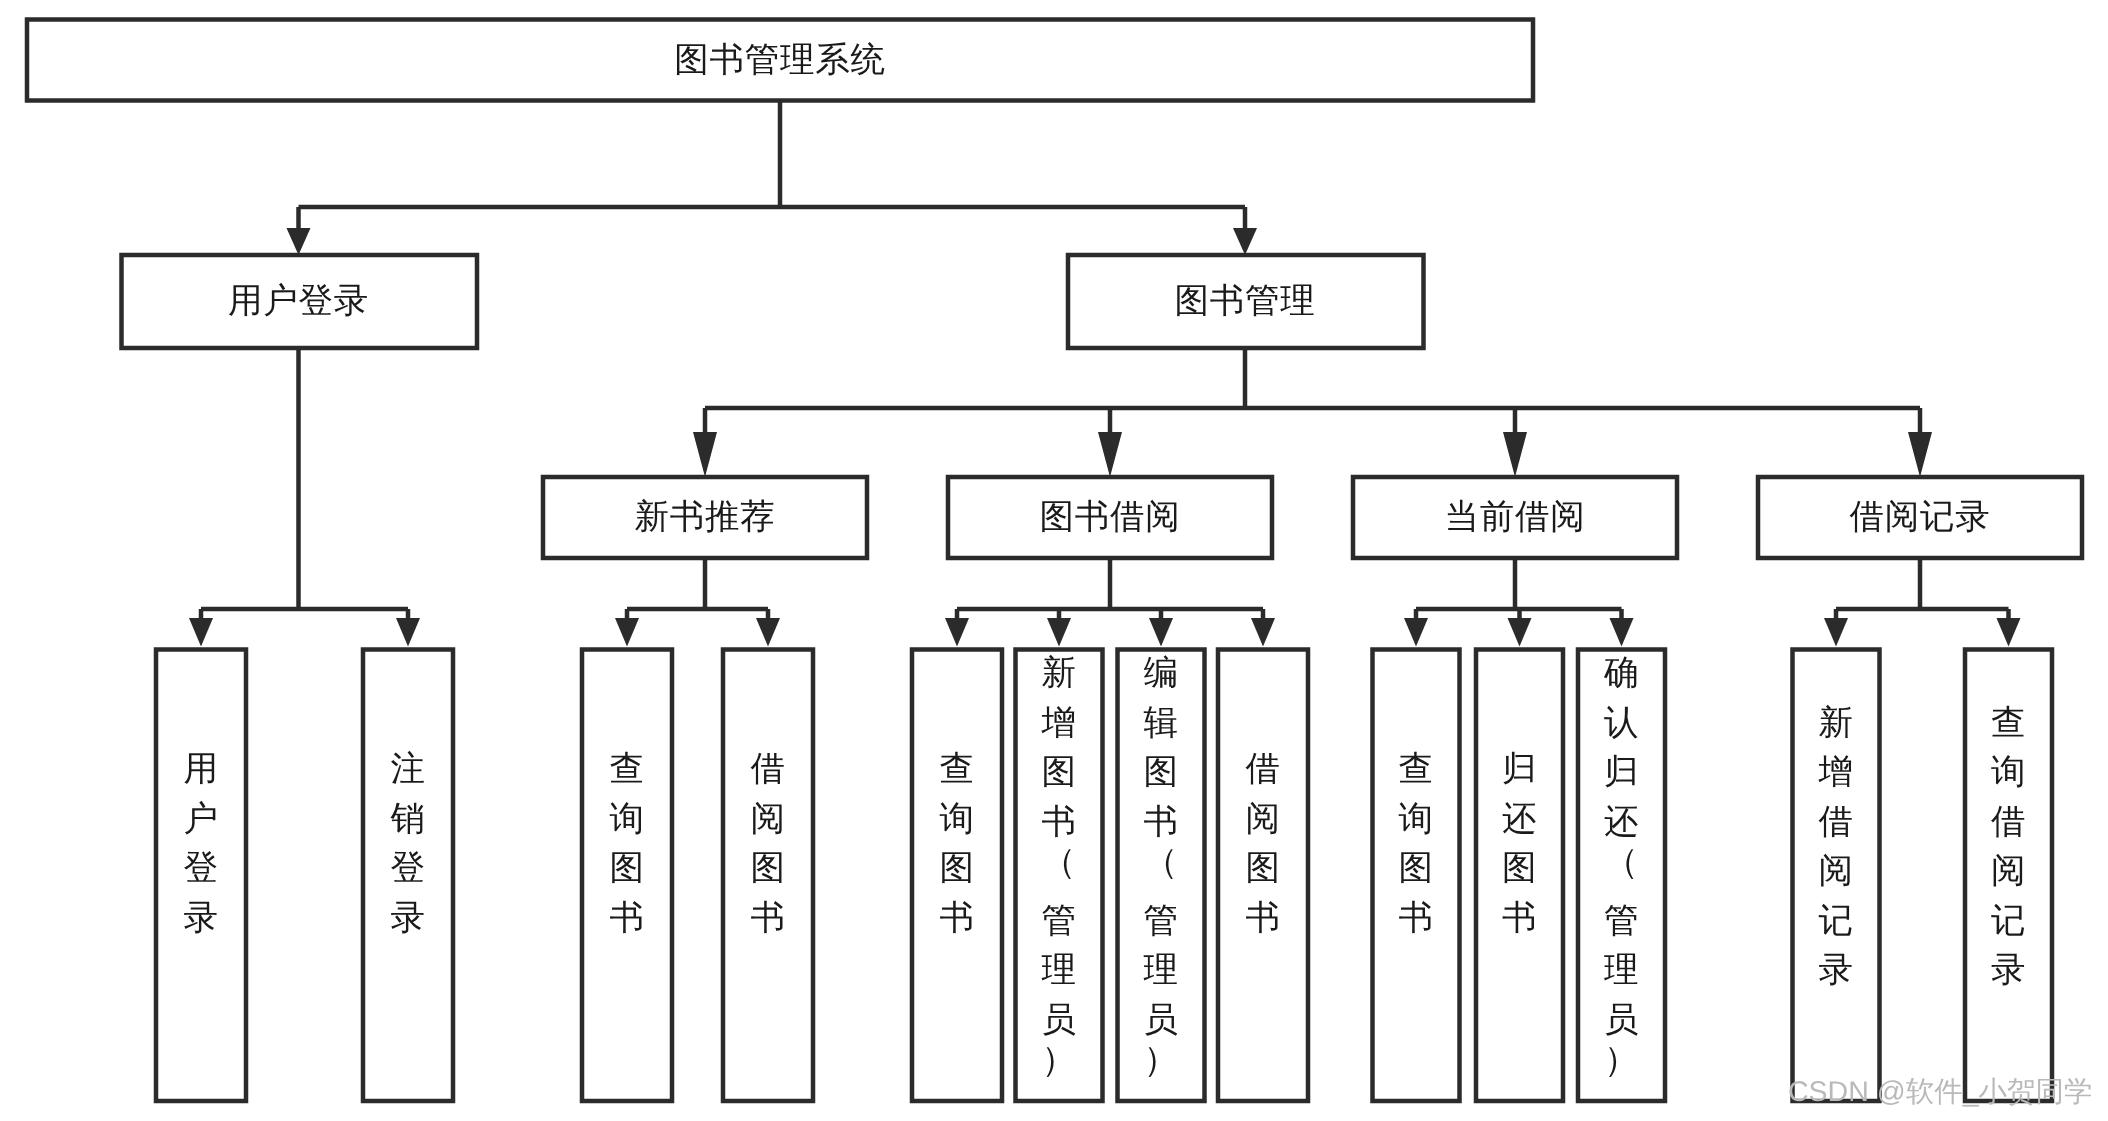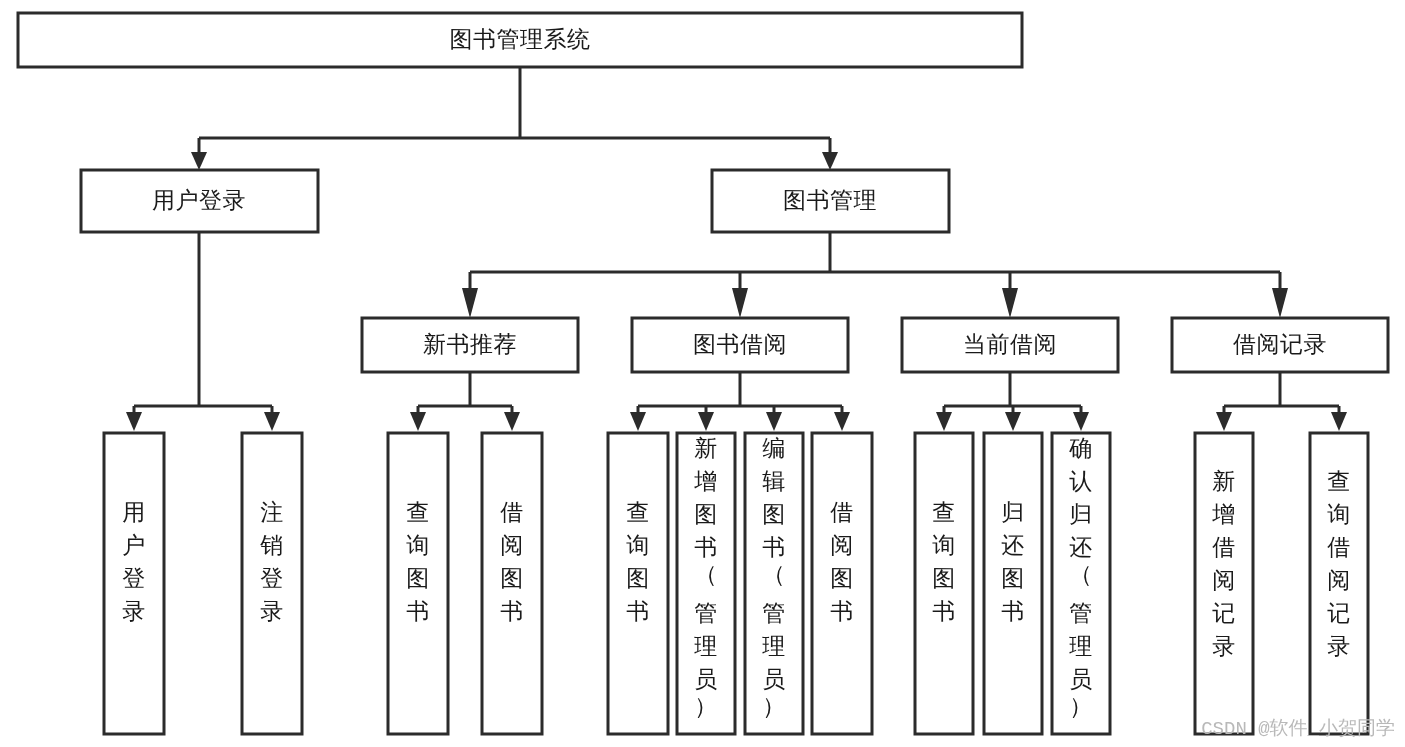--- a/index.html
+++ b/index.html
@@ -45,21 +45,21 @@
     fill: none;
   }
   .arrow-head {
     fill: #2b2b2b;
     stroke: none;
   }
   .watermark {
     position: absolute;
     right: 10px;
     bottom: 6px;
-    font-family: Liberation Mono, monospace;
+    font-family: Liberation Sans, sans-serif;
     font-size: 19px;
     color: #b9b9b9;
     white-space: nowrap;
     pointer-events: none;
     user-select: none;
   }
 </style>
 </head>
 <body>
 

